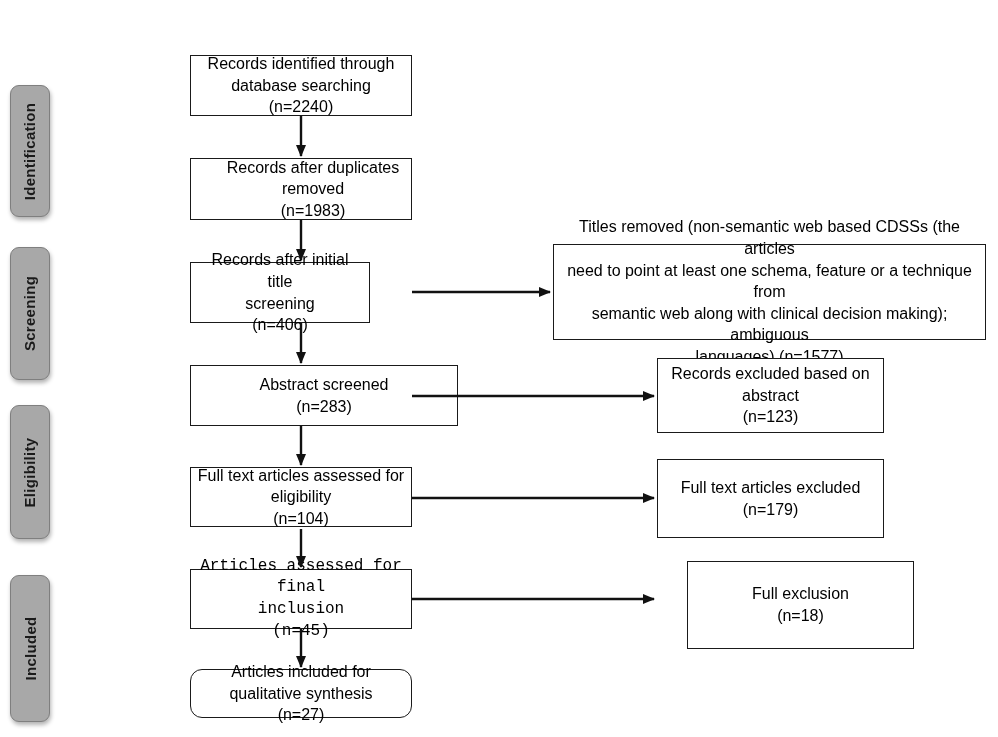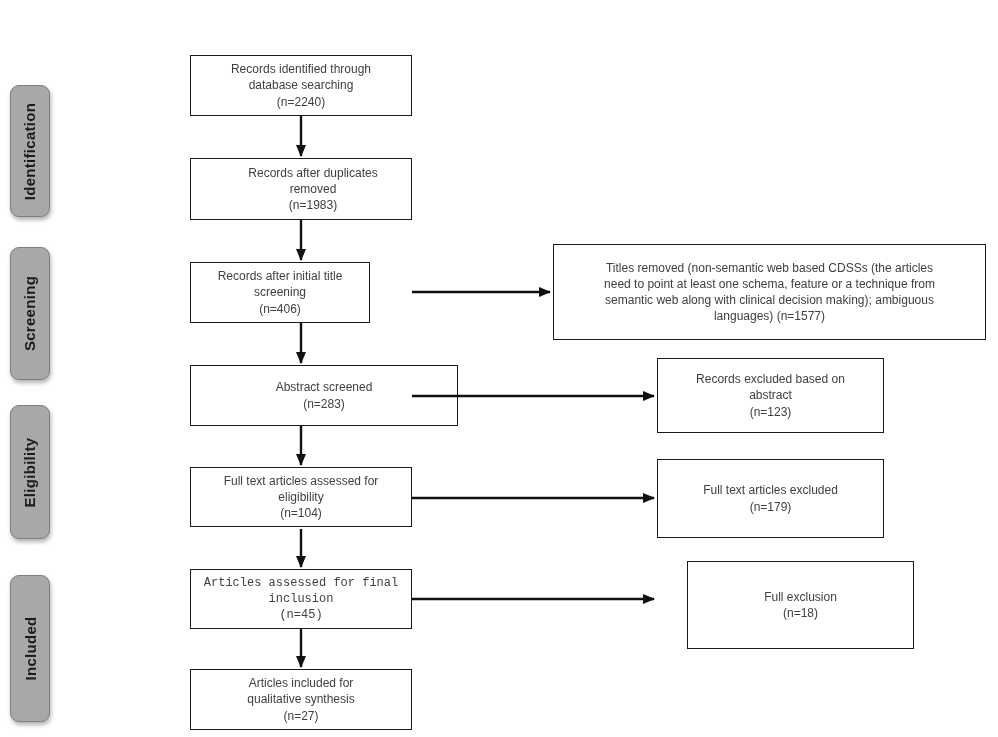--- a/index.html
+++ b/index.html
@@ -44,23 +44,23 @@
     border: 1.5px solid var(--box-border);
     display: flex;
     align-items: center;
     justify-content: center;
     text-align: center;
     box-sizing: border-box;
   }
   .fbox .btext {
     display: block;
     white-space: pre-line;
-    font-size: 12px;
+    font-size: 16px;
     line-height: 1.35;
-    color: #404040;
+    color: #000000;
     padding: 2px 6px;
   }
   .arrows {
     position: absolute;
     left: 0; top: 0;
     pointer-events: none;
   }
   .arrows line {
     stroke: var(--arrow);
     stroke-width: 2.4;
@@ -107,21 +107,21 @@
   <div class="fbox" style="left:190px; top:467px; width:222px; height:60px;">
     <span class="btext">Full text articles assessed for
 eligibility
 (n=104)</span>
   </div>
   <div class="fbox" style="left:190px; top:569px; width:222px; height:60px;font-family:Liberation Mono, monospace;">
     <span class="btext">Articles assessed for final
 inclusion
 (n=45)</span>
   </div>
-  <div class="fbox" style="left:190px; top:669px; width:222px; height:61px;">
+  <div class="fbox" style="left:190px; top:669px; width:222px; height:49px;border-radius:12px;">
     <span class="btext">Articles included for
 qualitative synthesis
 (n=27)</span>
   </div>
 
   <div class="fbox" style="left:553px; top:244px; width:433px; height:96px;">
     <span class="btext">Titles removed (non-semantic web based CDSSs (the articles
 need to point at least one schema, feature or a technique from
 semantic web along with clinical decision making); ambiguous
 languages) (n=1577)</span>

